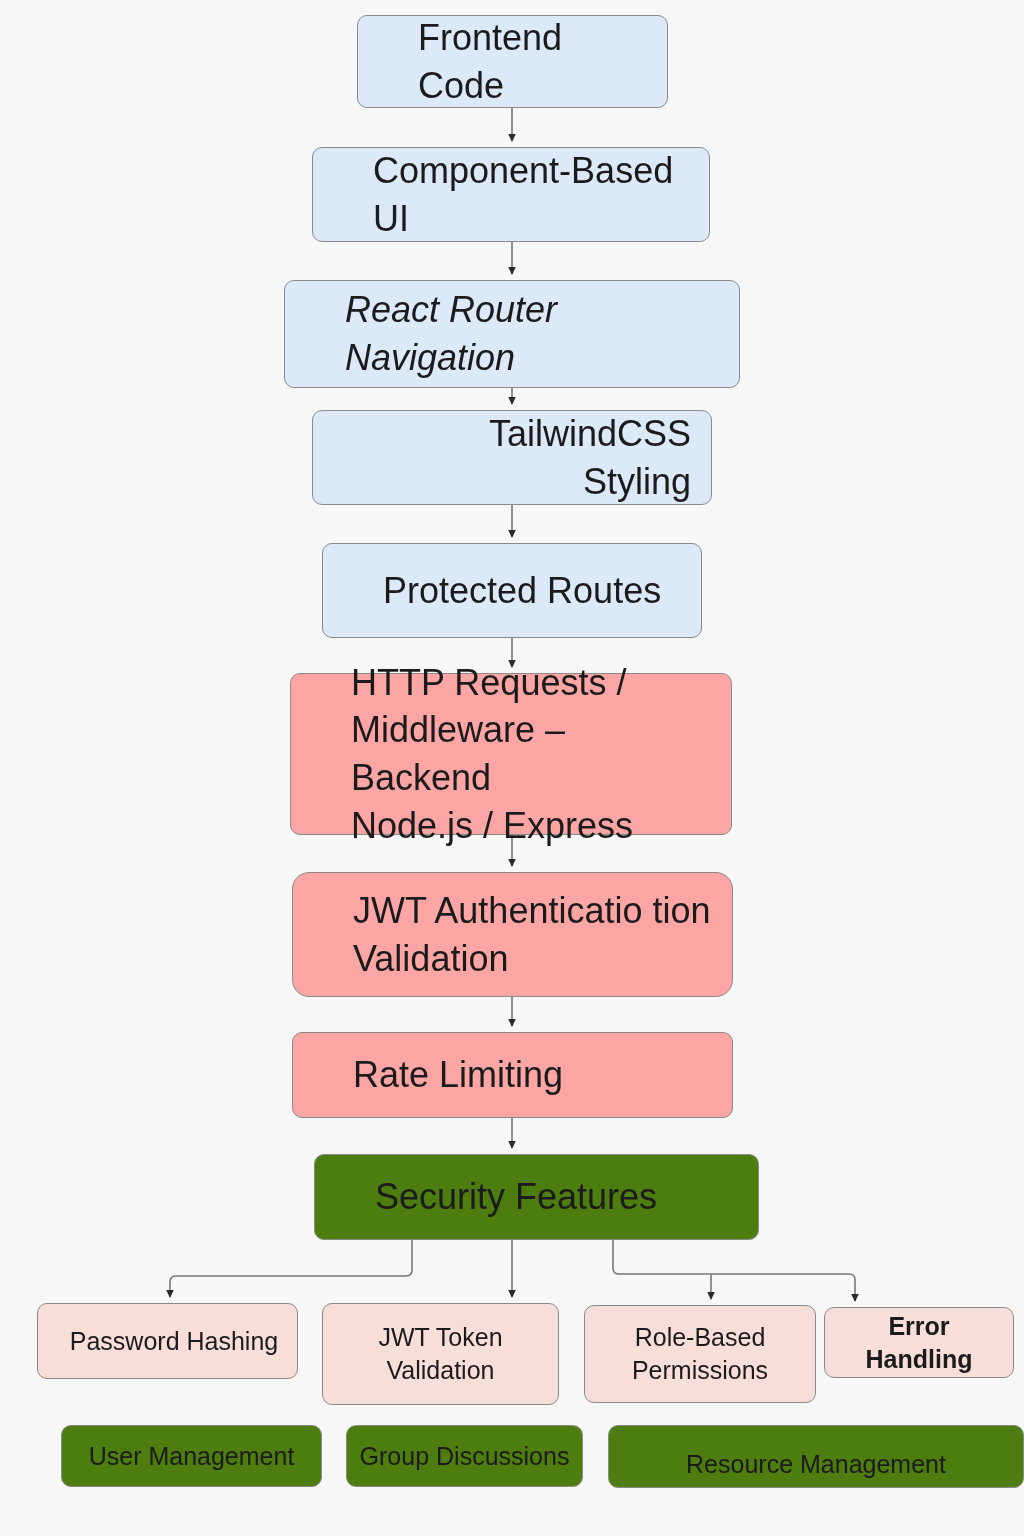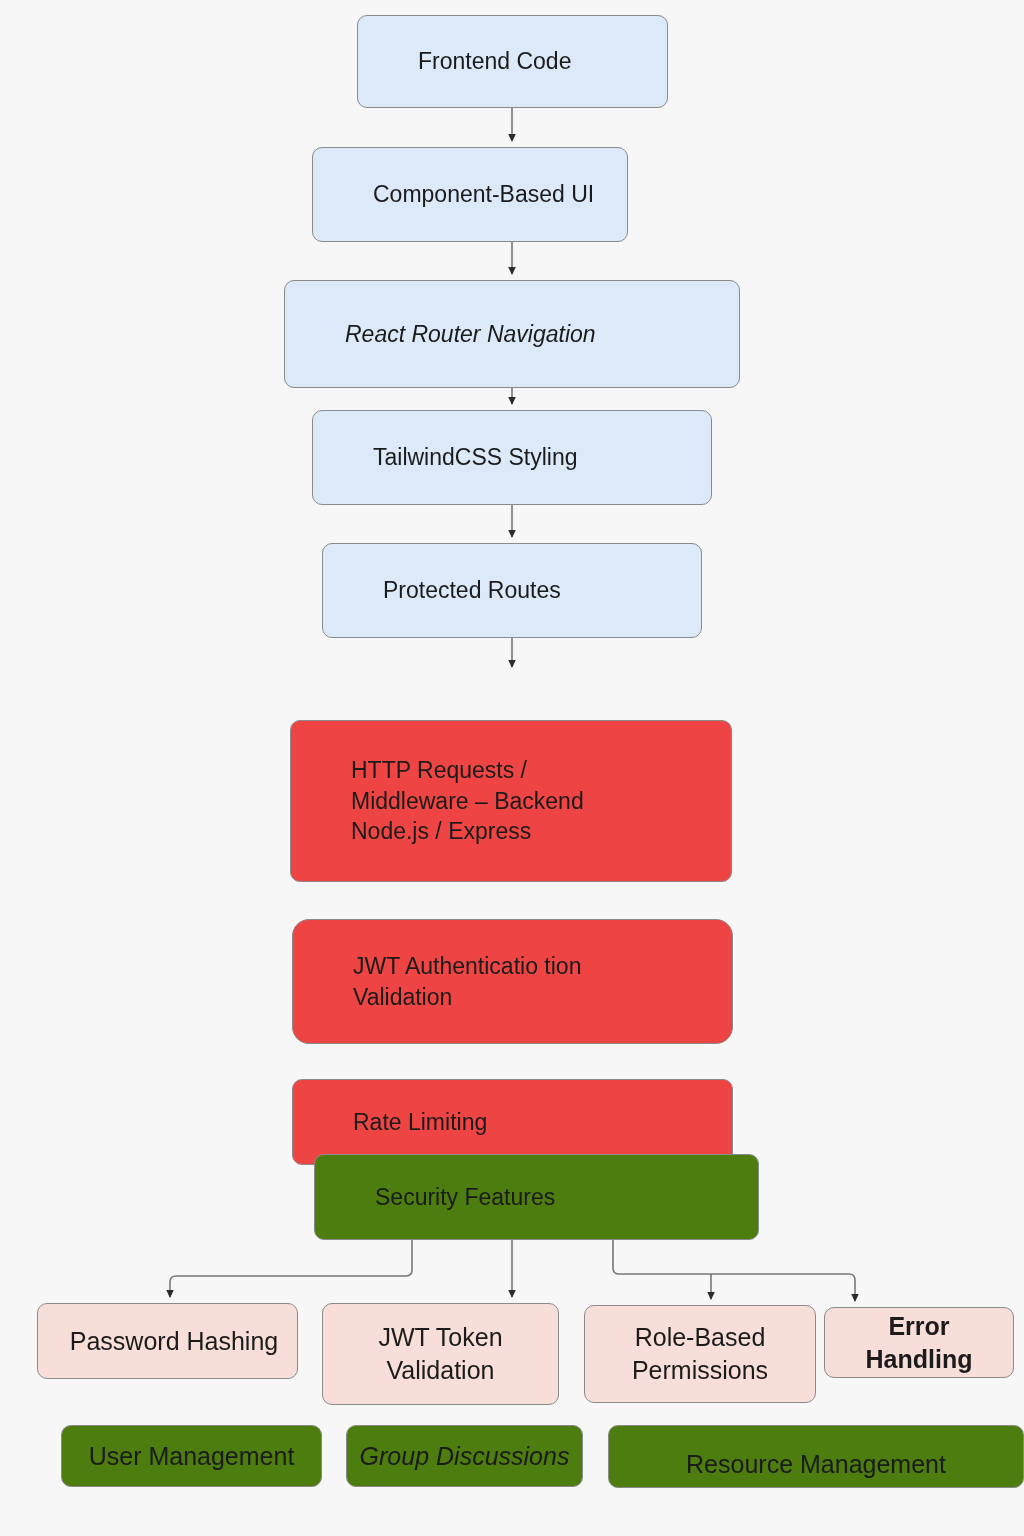--- a/index.html
+++ b/index.html
@@ -14,51 +14,51 @@
   .stage{position:absolute;inset:0;width:1024px;height:1536px;}
   svg.connectors{position:absolute;left:0;top:0;z-index:1;pointer-events:none;}
   .node{
     position:absolute;
     z-index:2;
     border:1.6px solid #8a8a8a;
     border-radius:10px;
     display:flex;
     align-items:center;
     box-sizing:border-box;
-    font-size:23px;
+    font-size:36px;
     line-height:1.32;
   }
   .node .node-label{white-space:pre-line;}
   .chain{justify-content:flex-start;padding:8px 20px 8px 60px;text-align:left;}
   .leaf{justify-content:center;text-align:center;font-size:25px;padding:6px 12px;}
   .fill-blue{background:#dbe9f9;}
-  .fill-green{background:#ef4444;margin-top:47px;}
+  .fill-green{background:#fca5a5;}
   .fill-cream{background:#4d7c0f;margin-left:24px;}
   .fill-pink{background:#f8ded9;}
 
   
   .n1{left:357px;top:15px;width:311px;height:93px;}
-  .n2{left:312px;top:147px;width:316px;height:95px;}
+  .n2{left:312px;top:147px;width:398px;height:95px;}
   .n3{left:284px;top:280px;width:456px;height:108px;font-style:italic;}
   .n4{left:312px;top:410px;width:400px;height:95px;text-align:right;}
   .n5{left:322px;top:543px;width:380px;height:95px;}
   .n6{left:290px;top:673px;width:442px;height:162px;}
   .n7{left:292px;top:872px;width:441px;height:125px;border-radius:17px;}
   .n8{left:292px;top:1032px;width:441px;height:86px;}
   .n9{left:290px;top:1154px;width:445px;height:86px;}
 
   
   .f1{left:37px;top:1303px;width:261px;height:76px;padding-left:25px;}
   .f2{left:322px;top:1303px;width:237px;height:102px;}
   .f3{left:584px;top:1305px;width:232px;height:98px;}
   .f4{left:824px;top:1307px;width:190px;height:71px;font-weight:bold;}
 
   
   .m1{left:37px;top:1425px;width:261px;height:62px;}
-  .m2{left:322px;top:1425px;width:237px;height:62px;font-style:italic;}
+  .m2{left:322px;top:1425px;width:237px;height:62px;}
   .m3{left:584px;top:1425px;width:416px;height:63px;align-items:flex-end;}
 </style>
 </head>
 <body>
 
 <div class="stage">
 
   <svg class="connectors" width="1024" height="1536" viewBox="0 0 1024 1536">
     <defs>
       <marker id="arrow" markerWidth="9" markerHeight="9" refX="7.5" refY="4.5" orient="auto" markerUnits="userSpaceOnUse">

